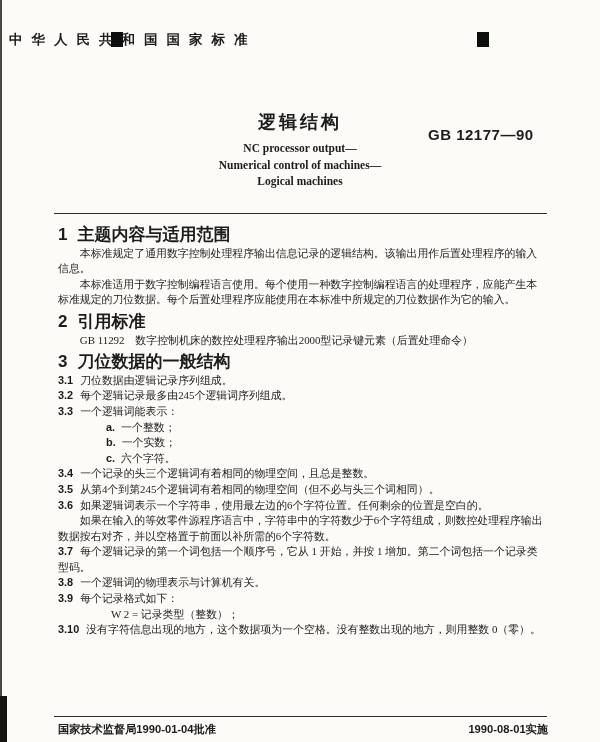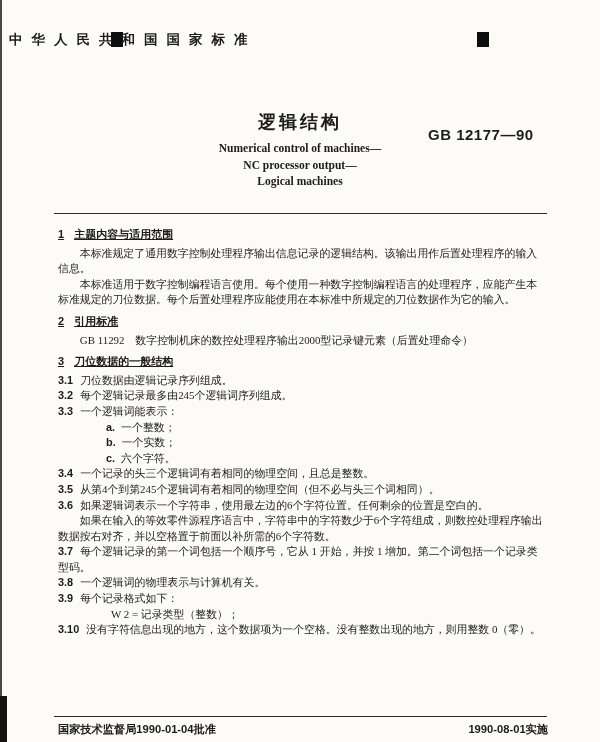--- a/index.html
+++ b/index.html
@@ -20,22 +20,22 @@
     font-size:18px;letter-spacing:3px;font-family:Liberation Sans, sans-serif;}
   .std-no{position:absolute;top:114px;left:428px;font-weight:bold;font-size:15px;
     letter-spacing:0.5px;font-family:Liberation Sans, sans-serif;margin-top:12px;}
   .en-title{position:absolute;top:140px;left:0;width:100%;text-align:center;font-weight:bold;
     font-size:11.5px;line-height:16.5px;}
   .rule{position:absolute;left:54px;right:53px;border-top:1px solid #2c2c2c;height:0;}
   .rule.top{top:213px;}
   .rule.bottom{top:716px;}
   .body-flow{position:absolute;top:221px;left:58px;width:490px;font-size:10.9px;line-height:15.6px;}
   .para{text-indent:2em;}
-  .sec{margin:6px 0 3px;font-size:11px;font-weight:bold;
-    font-family:"Liberation Sans","DejaVu Sans",sans-serif;text-decoration:underline;}
+  .sec{margin:6px 0 3px;font-size:17px;font-weight:bold;
+    font-family:"Liberation Sans","DejaVu Sans",sans-serif;}
   .sec .cnum{margin-right:10px;}
   .cnum{font-weight:bold;font-family:"Liberation Sans","DejaVu Sans",sans-serif;margin-right:7px;}
   .sub{padding-left:48px;}
   .sub .cnum{margin-right:6px;}
   .formula{padding-left:53px;}
   .footer-row{position:absolute;top:722px;left:58px;right:52px;display:flex;
     justify-content:space-between;font-weight:bold;font-size:11.2px;
     font-family:"Liberation Sans","DejaVu Sans",sans-serif;text-align:right;}
 </style>
 </head>
@@ -46,22 +46,22 @@
   <div class="corner-blot"></div>
 
   <span class="reg-mark left"></span>
   <span class="reg-mark right"></span>
   <div class="gb-label">中华人民共和国国家标准</div>
 
   <h1 class="title2">逻辑结构</h1>
   <div class="std-no">GB 12177—90</div>
 
   <div class="en-title">
+    <div>NC processor output—</div>
     <div>Numerical control of machines—</div>
-    <div>NC processor output—</div>
     <div>Logical machines</div>
   </div>
 
   <div class="rule top"></div>
 
   <div class="body-flow">
 
     <h2 class="sec"><span class="cnum">1</span><span>主题内容与适用范围</span></h2>
     <p class="para">本标准规定了通用数字控制处理程序输出信息记录的逻辑结构。该输出用作后置处理程序的输入信息。</p>
     <p class="para">本标准适用于数字控制编程语言使用。每个使用一种数字控制编程语言的处理程序，应能产生本标准规定的刀位数据。每个后置处理程序应能使用在本标准中所规定的刀位数据作为它的输入。</p>

